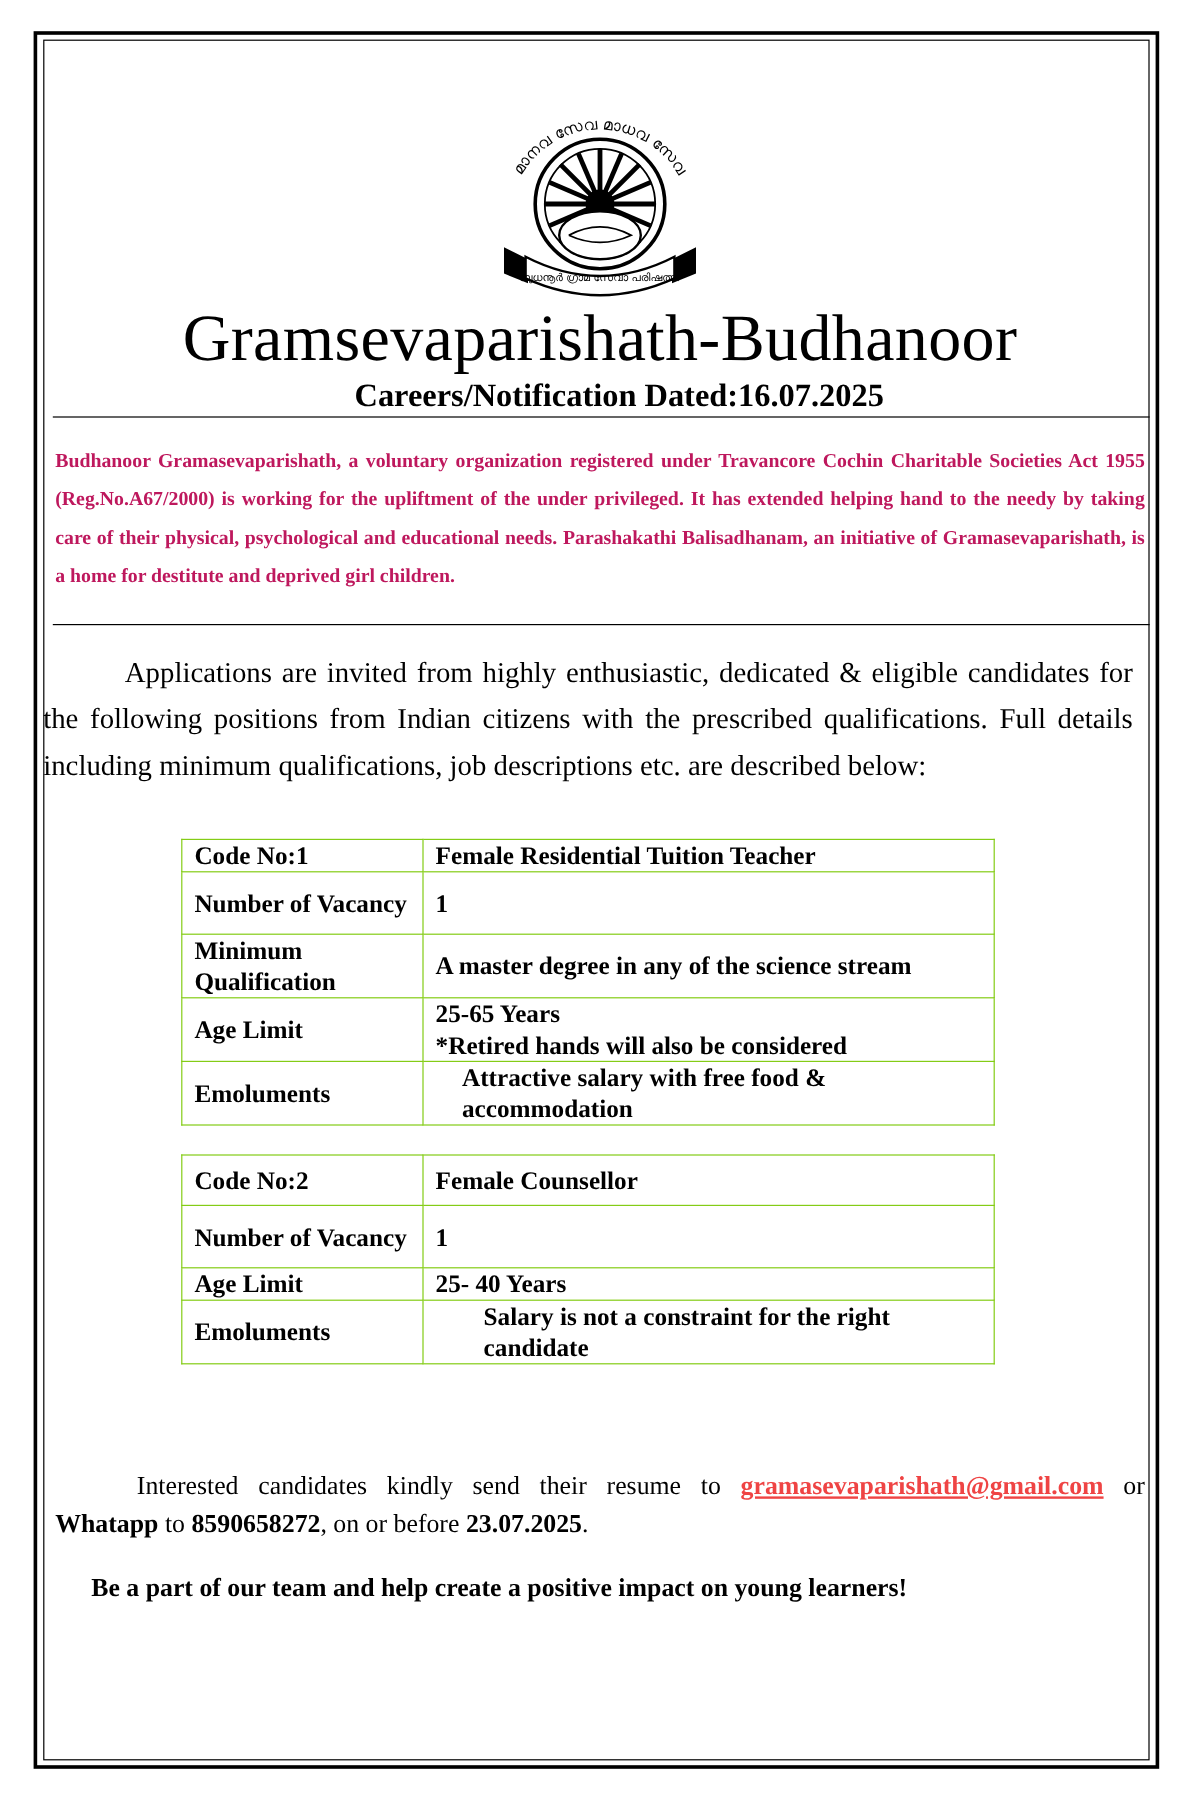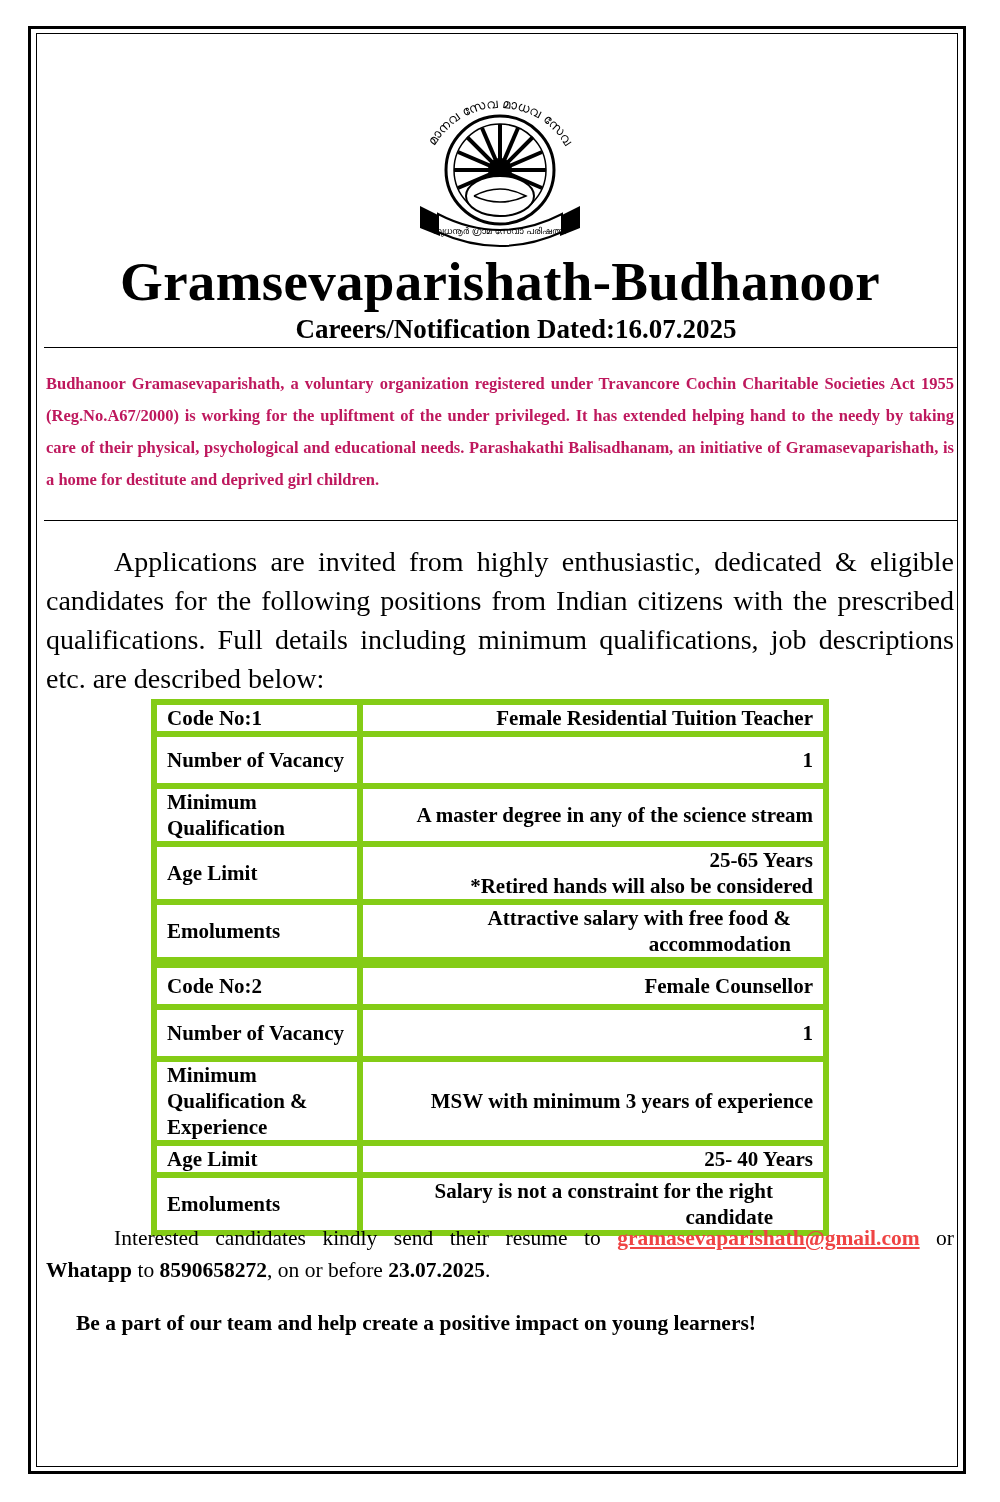--- a/index.html
+++ b/index.html
@@ -4,33 +4,33 @@
 <style>
   html, body { margin: 0; padding: 0; background: #ffffff; }
   body { width: 1000px; height: 1502px; position: relative; overflow: hidden;
          font-family: "Liberation Serif", serif; color: #000; }
   .frame-outer { position: absolute; left: 28px; top: 26px; width: 938px; height: 1448px;
                  border: 3px solid #000; box-sizing: border-box; }
   .frame-inner { position: absolute; left: 36px; top: 33px; width: 922px; height: 1434px;
                  border: 1.5px solid #000; box-sizing: border-box; }
   .logo { position: absolute; left: 400px; top: 88px; width: 200px; height: 160px; }
   .title { position: absolute; left: 0; width: 1000px; top: 250px; text-align: center;
-           font-size: 55px; font-weight: bold; letter-spacing: 0.3px; }
+           font-size: 55px; font-weight: normal; letter-spacing: 0.3px; }
   .subtitle { position: absolute; left: 0; width: 1000px; top: 314px; text-align: center;
               font-size: 27px; font-weight: bold; padding-left: 16px; }
   .rule { position: absolute; left: 44px; width: 914px; height: 0; border-top: 1px solid #000; }
   .intro { position: absolute; left: 46px; top: 368px; width: 908px;
            font-size: 16.5px; font-weight: bold; line-height: 32px; text-align: justify; color: #be185d; }
-  .apps { position: absolute; left: 46px; top: 542px; width: 908px;
-          font-size: 28px; line-height: 39px; text-align: justify; text-indent: 68px; }
+  .apps { position: absolute; left: 36px; top: 542px; width: 908px;
+          font-size: 24px; line-height: 39px; text-align: justify; text-indent: 68px; }
   table.job { position: absolute; left: 151px; width: 678px; border-collapse: collapse;
               font-size: 21px; font-weight: bold; }
-  table.job td { border: 6px solid #84cc16; padding: 0 10px; vertical-align: middle; line-height: 26px; }
+  table.job td { border: 1px solid #84cc16; padding: 0 10px; vertical-align: middle; line-height: 26px; }
   table.job td.label { width: 180px; text-align: left; }
-  table.job td.val { text-align: right; }
+  table.job td.val { text-align: left; }
   #t1 { top: 699px; }
   #t2 { top: 962px; }
   .closing { position: absolute; left: 46px; top: 1222px; width: 908px;
              font-size: 21.5px; line-height: 32px; text-align: justify; text-indent: 68px; }
   .closing a { color: #ef4444; text-decoration: underline; font-weight: bold; }
   .closing b { font-weight: bold; }
   .tagline { position: absolute; left: 0; width: 832px; top: 1311px; text-align: center;
              font-size: 21.5px; font-weight: bold; }
 </style>
 </head>
@@ -107,24 +107,20 @@
 <table class="job" id="t2">
   <tbody>
       <tr style="height:42px;">
     <td class="label">Code No:2</td>
     <td class="val">Female Counsellor</td>
   </tr>
   <tr style="height:52px;">
     <td class="label">Number of Vacancy</td>
     <td class="val">1</td>
   </tr>
-  <tr style="height:78px;">
-    <td class="label">Minimum Qualification &amp; Experience</td>
-    <td class="val">MSW with minimum 3 years of experience</td>
-  </tr>
   <tr style="height:27px;">
     <td class="label">Age Limit</td>
     <td class="val">25- 40 Years</td>
   </tr>
   <tr style="height:52px;">
     <td class="label">Emoluments</td>
     <td class="val" style="padding:0 50px;">Salary is not a constraint for the right candidate</td>
   </tr>
 </tbody>
   </table>

